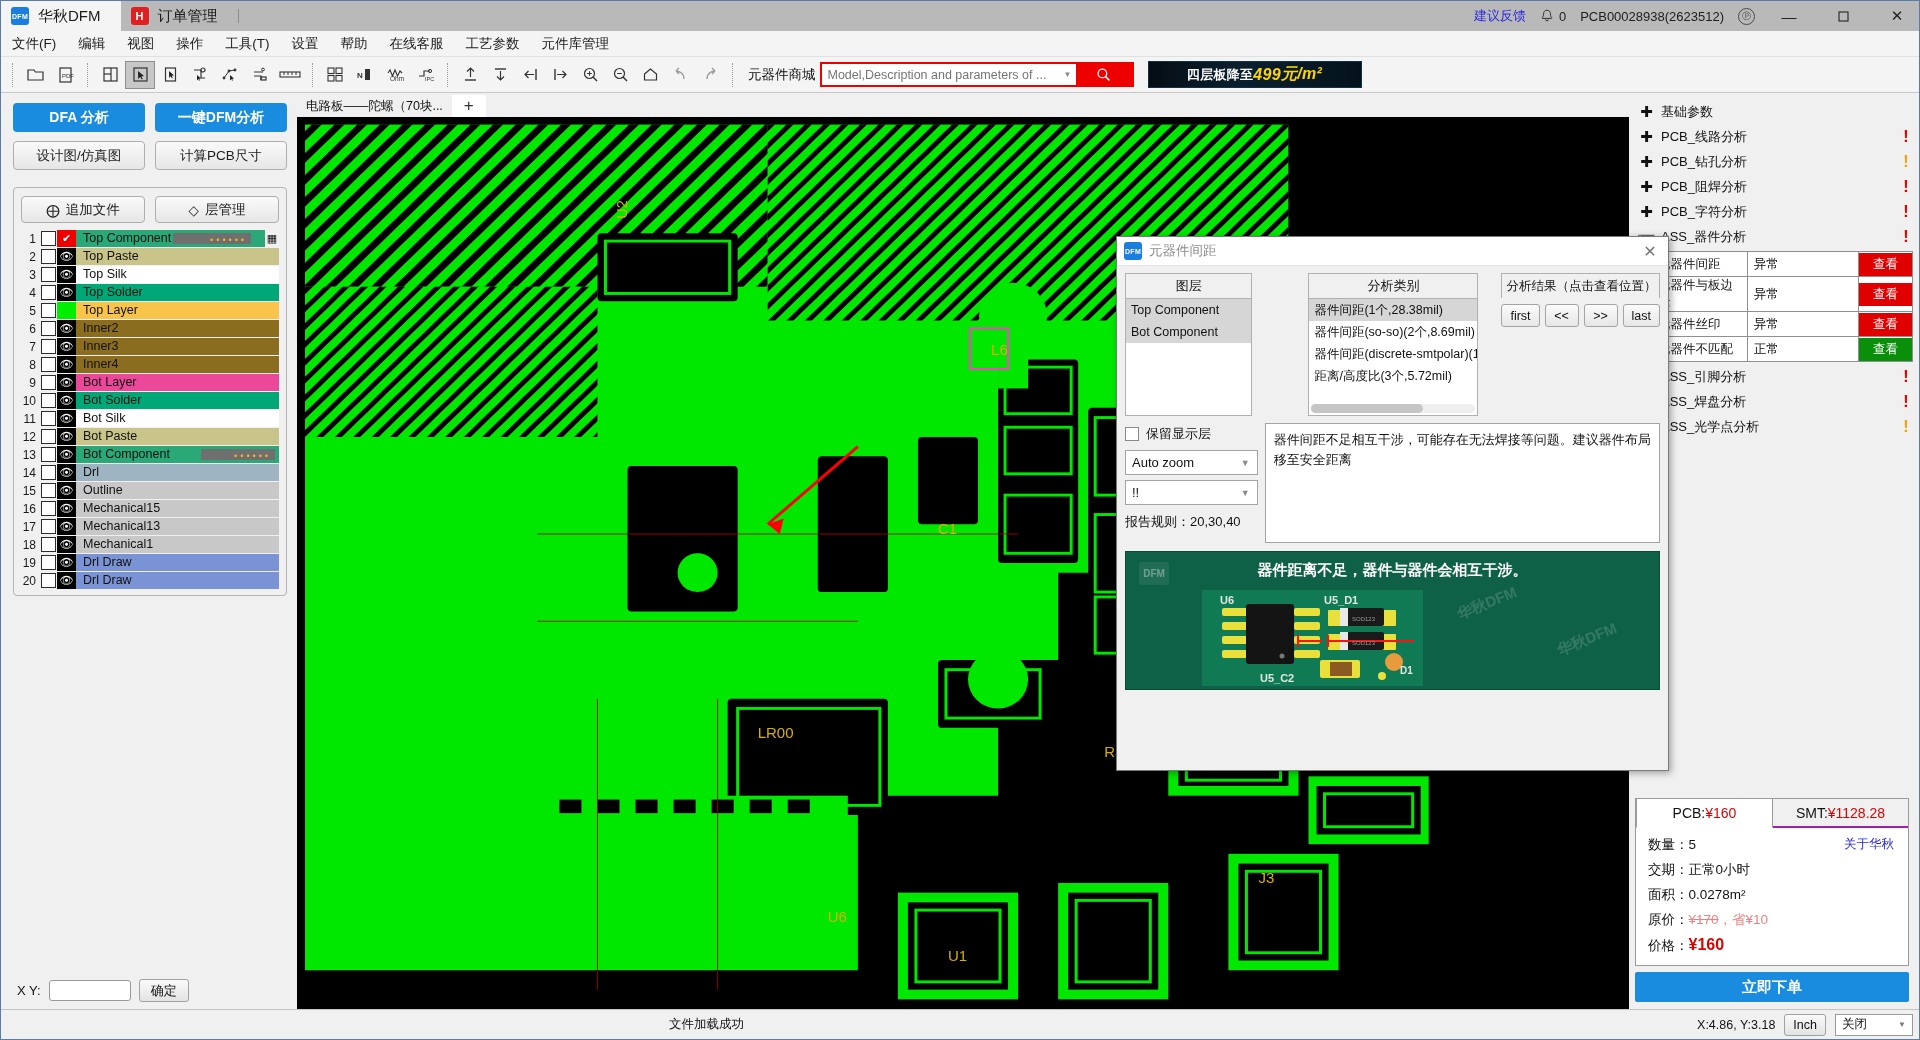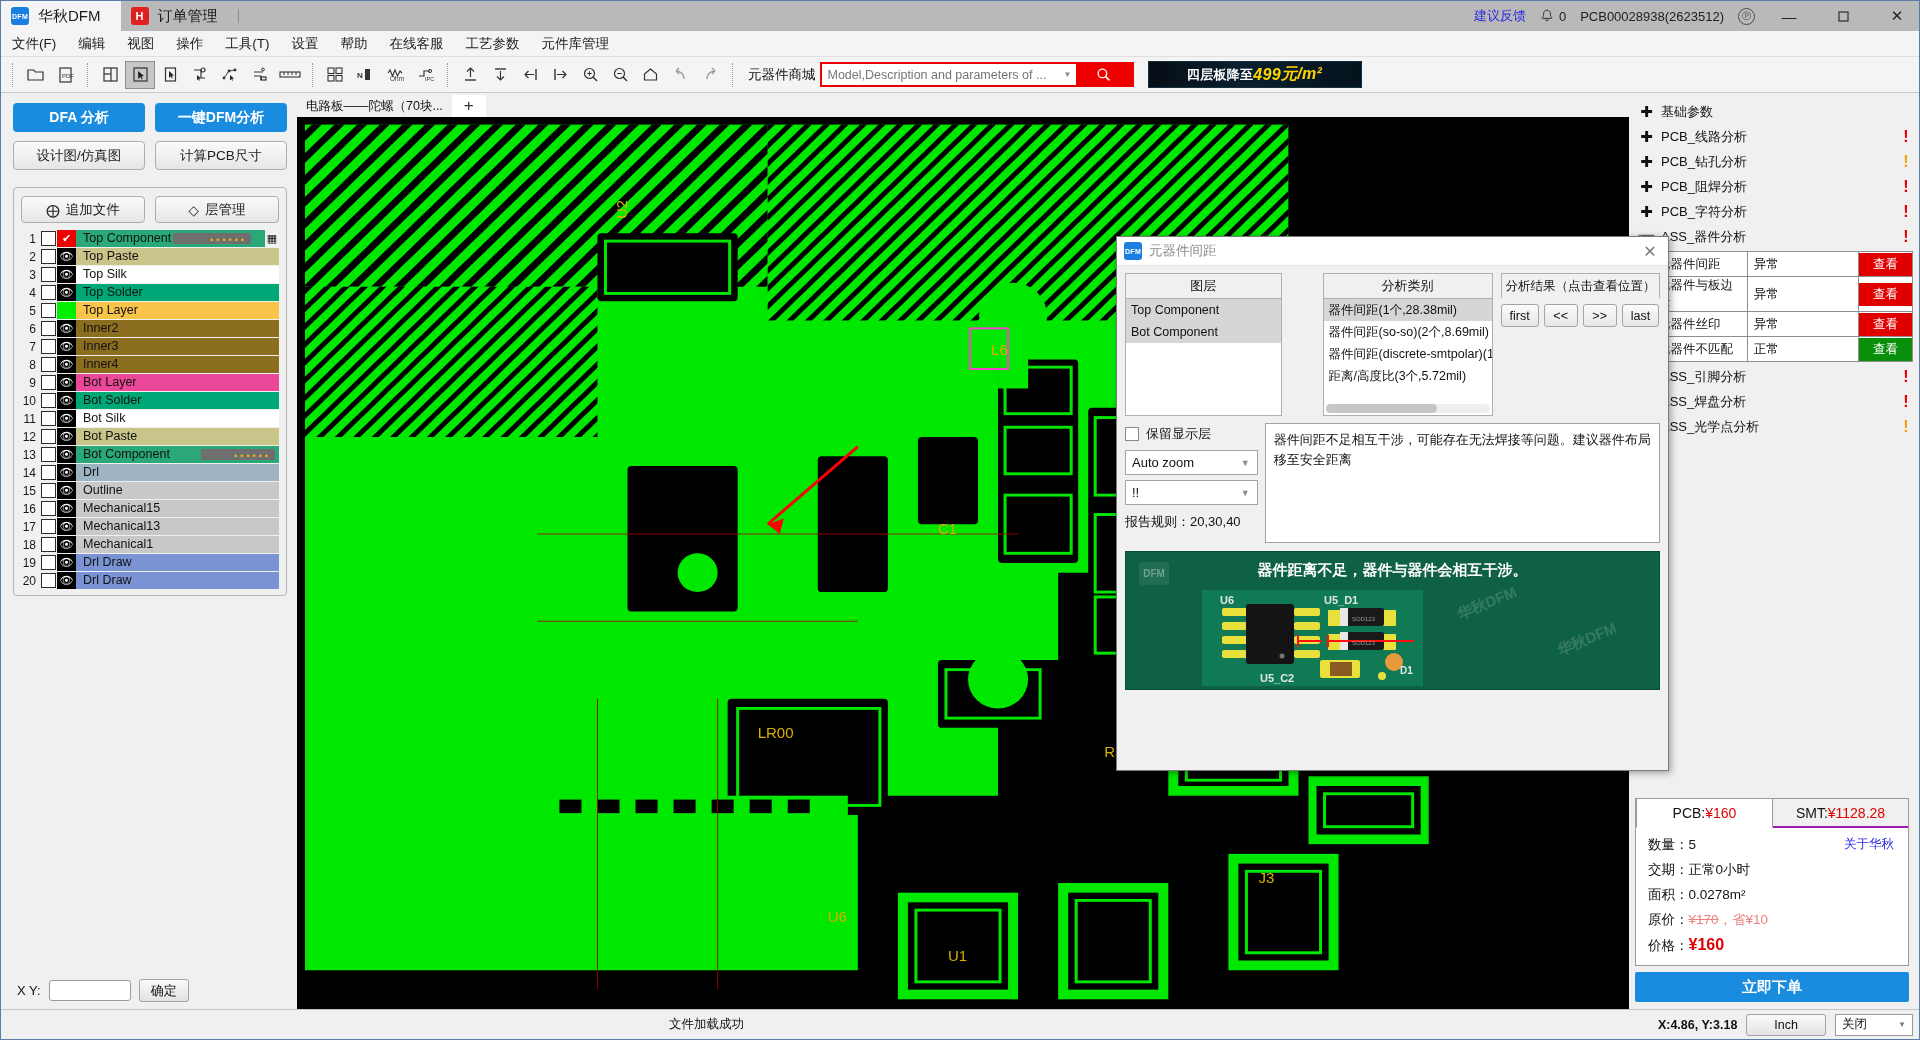--- a/index.html
+++ b/index.html
@@ -234,23 +234,23 @@
     font-family: "Liberation Sans", sans-serif;
   }
 
   
   .statusbar {
     height: 30px; background: #f0f0f0; border-top: 1px solid #c4c4c4;
     display: flex; align-items: center; flex: 0 0 30px; position: relative;
   }
   .sb-msg { position: absolute; left: 668px; font-size: 12.5px; color: #111; }
   .sb-right { margin-left: auto; display: flex; align-items: center; gap: 9px; padding-right: 6px; }
-  .sb-coord { font-size: 12.5px; color: #111; font-weight: bold; }
+  .sb-coord { font-size: 12.5px; color: #111; }
   .unitbtn {
-    height: 22px; padding: 0 27px; border: 1px solid #a2a2a2; border-radius: 3px;
+    height: 22px; padding: 0 8px; border: 1px solid #a2a2a2; border-radius: 3px;
     background: linear-gradient(#fafafa,#e3e3e3); font-size: 12.5px; color: #111;
     display: flex; align-items: center; font-family: "Liberation Sans", sans-serif;
   }
   .selwrap {
     width: 78px; height: 22px; border: 1px solid #9a9a9a; background: #fff;
     display: flex; align-items: center; padding-left: 6px; font-size: 12.5px; color: #111;
     position: relative;
   }
   .selwrap .car { position: absolute; right: 6px; color: #7a7a7a; font-size: 8px; }
 
@@ -260,21 +260,21 @@
     background: #f0f0f0; border: 1px solid #7a7a7a; box-shadow: 2px 2px 7px rgba(0,0,0,.35);
     z-index: 50; display: flex; flex-direction: column;
   }
   .dlg-title {
     height: 29px; background: #fff; display: flex; align-items: center;
     padding-left: 7px; gap: 7px; border-bottom: 1px solid #e3e3e3;
   }
   .dlg-title .t { font-size: 13.5px; color: #8c8c8c; }
   .dlg-close { margin-left: auto; width: 36px; height: 29px; display: flex; align-items: center; justify-content: center; color: #777; font-size: 16px; cursor: pointer; }
   .dlg-body { flex: 1 1 auto; padding: 7px 8px 8px 8px; display: flex; flex-direction: column; }
-  .dlg-cols { display: flex; gap: 8px; }
+  .dlg-cols { display: flex; gap: 23px; }
   .col-layer { width: 160px; }
   .col-cat { width: 203px; padding-left: 33px; }
   .col-res { width: 163px; }
   .colhead {
     height: 25px; background: #f0f0f0; border: 1px solid #b0b0b0; border-bottom: none;
     display: flex; align-items: center; justify-content: center; font-size: 13px; color: #111;
   }
   .colhead.left { justify-content: flex-start; padding-left: 4px; font-size: 12.5px; }
   .listbox {
     border: 1px solid #b0b0b0; background: #fff; height: 118px; overflow: hidden;

